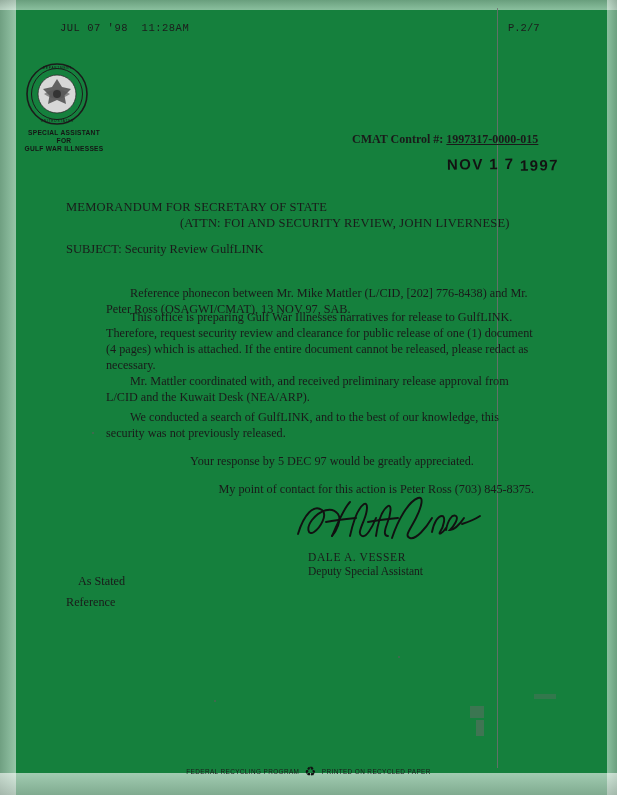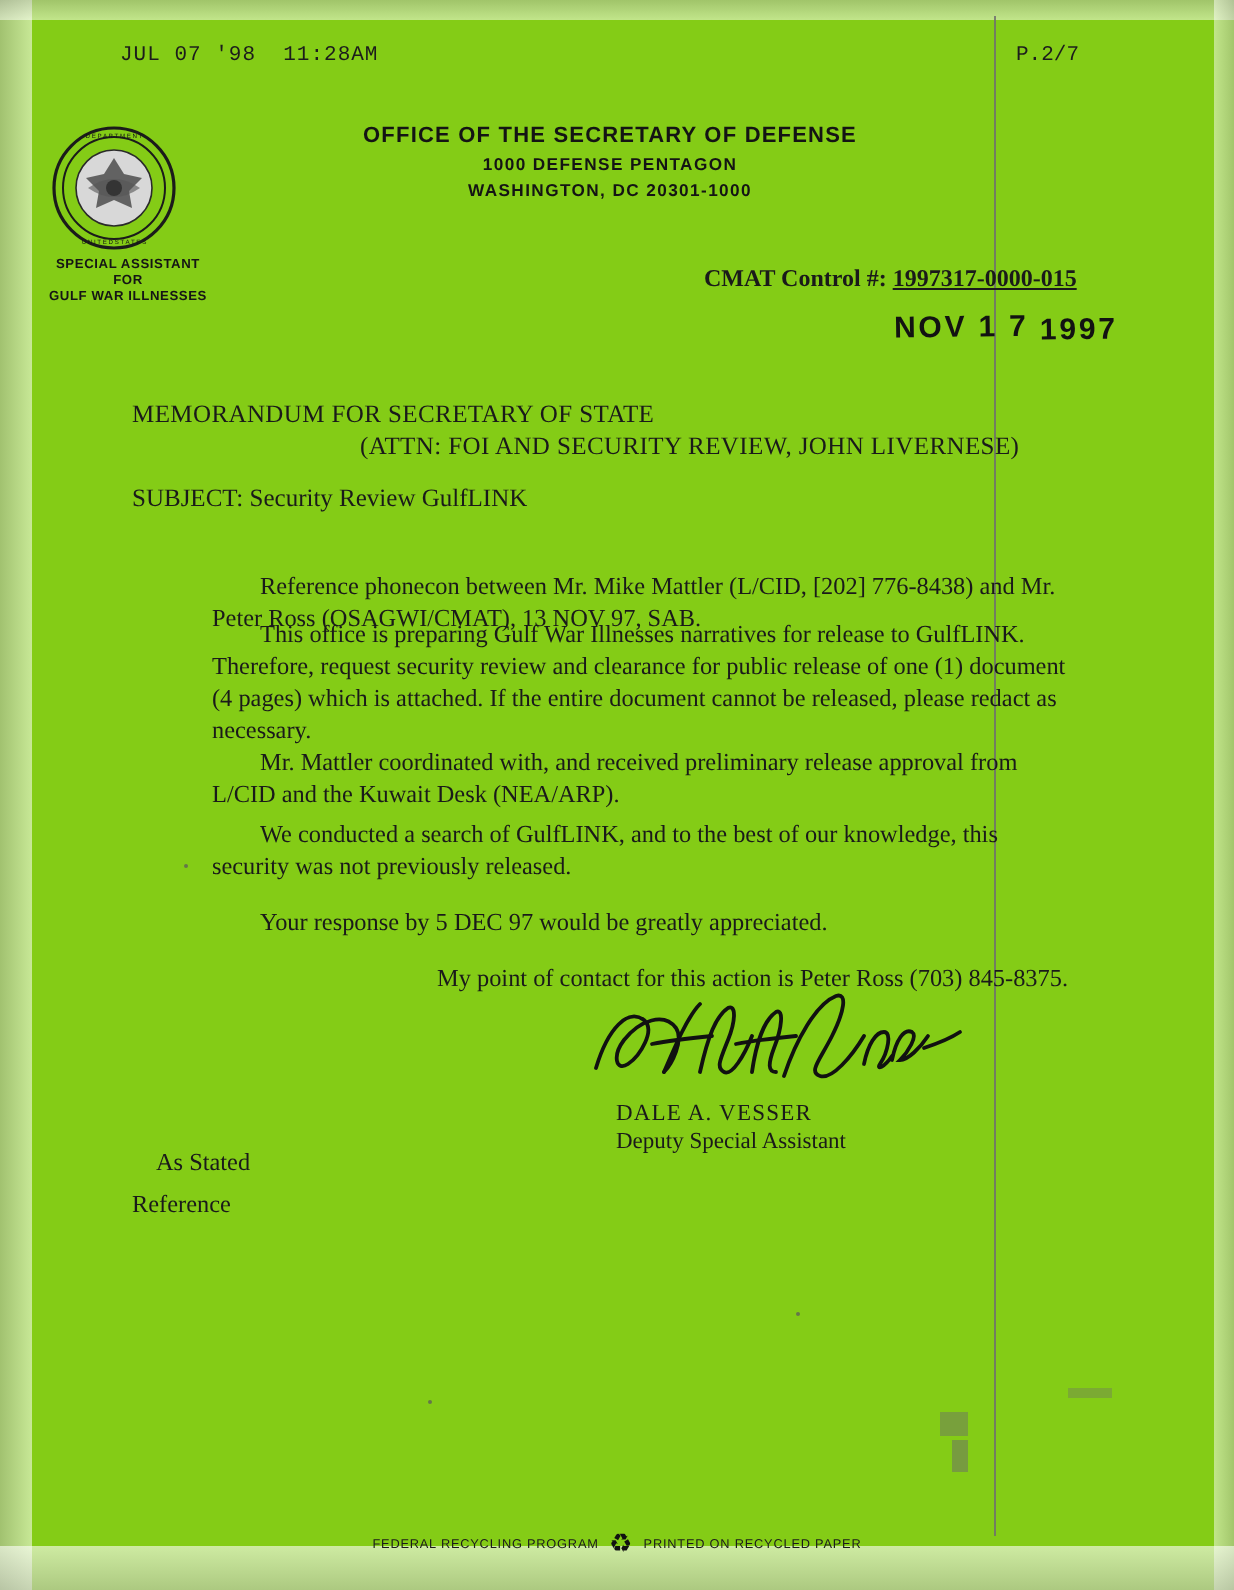--- a/index.html
+++ b/index.html
@@ -4,21 +4,21 @@
 <style>
   html, body {
     margin: 0;
     padding: 0;
     background: #8a8a8a;
   }
   .page {
     position: relative;
     width: 617px;
     height: 795px;
-    background: #84cc16;
+    background: #15803d;
     overflow: hidden;
     font-family: "Liberation Serif", serif;
     color: #1a1a1a;
   }
   
   .scan-edge-left {
     position: absolute;
     left: 0; top: 0;
     width: 16px; height: 795px;
     background: linear-gradient(to right, #b9b9b9, #ffffff);
@@ -188,21 +188,21 @@
     line-height: 16px;
     text-align: left;
     margin-left: 40px;
   }
   .para .indent { display: inline-block; width: 24px; }
 
   #p1 { top: 285px; }
   #p2 { top: 309px; }
   #p3 { top: 373px; }
   #p4 { top: 409px; }
-  #p5 { top: 453px; }
+  #p5 { top: 453px; text-align: center; }
   #p6 { top: 481px; text-align: right; }
 
   
   .signature {
     position: absolute;
     left: 292px;
     top: 492px;
     width: 190px;
     height: 62px;
     font-family: "Liberation Serif", serif;
@@ -297,25 +297,20 @@
       </g>
     </svg>
   </div>
 
   <div class="seal-caption">
     <div>SPECIAL ASSISTANT</div>
     <div>FOR</div>
     <div>GULF WAR ILLNESSES</div>
   </div>
 
-  <div class="letterhead">
-    <div class="lh-line1">OFFICE OF THE SECRETARY OF DEFENSE</div>
-    <div class="lh-line2">1000 DEFENSE PENTAGON</div>
-    <div class="lh-line3">WASHINGTON, DC 20301-1000</div>
-  </div>
 
   <div class="control-no">
     <span>CMAT Control #:</span>
     <span class="num">1997317-0000-015</span>
   </div>
 
   <div class="date-stamp">
     <span>NOV 1 7</span>
     <span class="yr">1997</span>
   </div>

